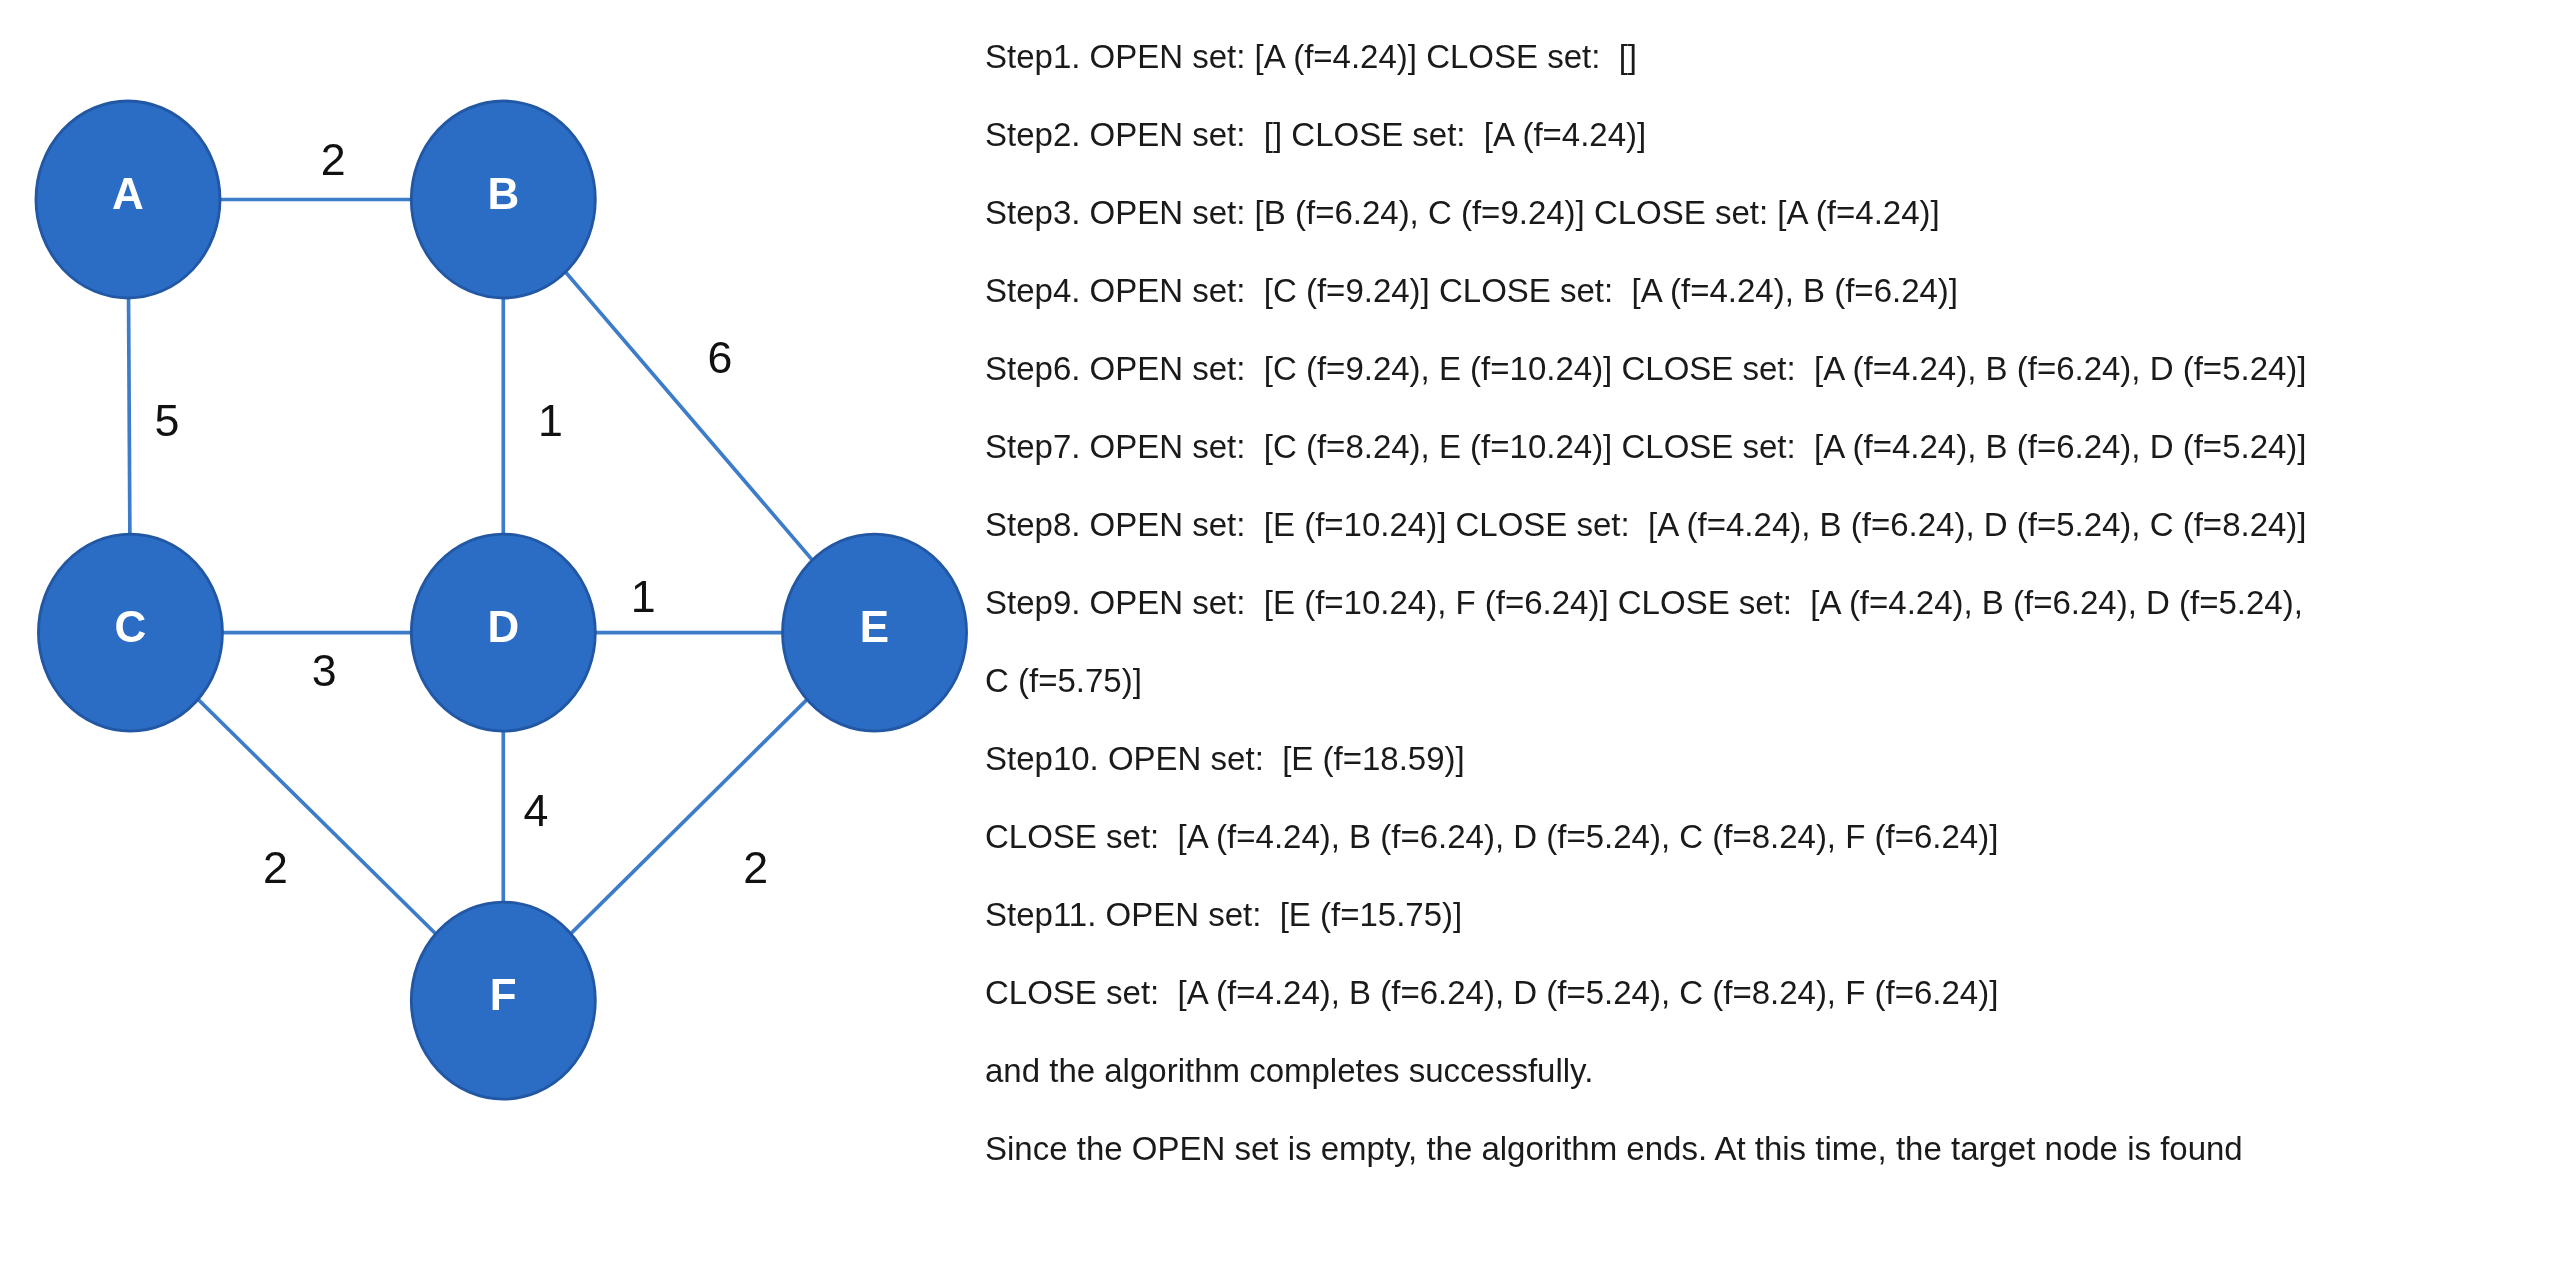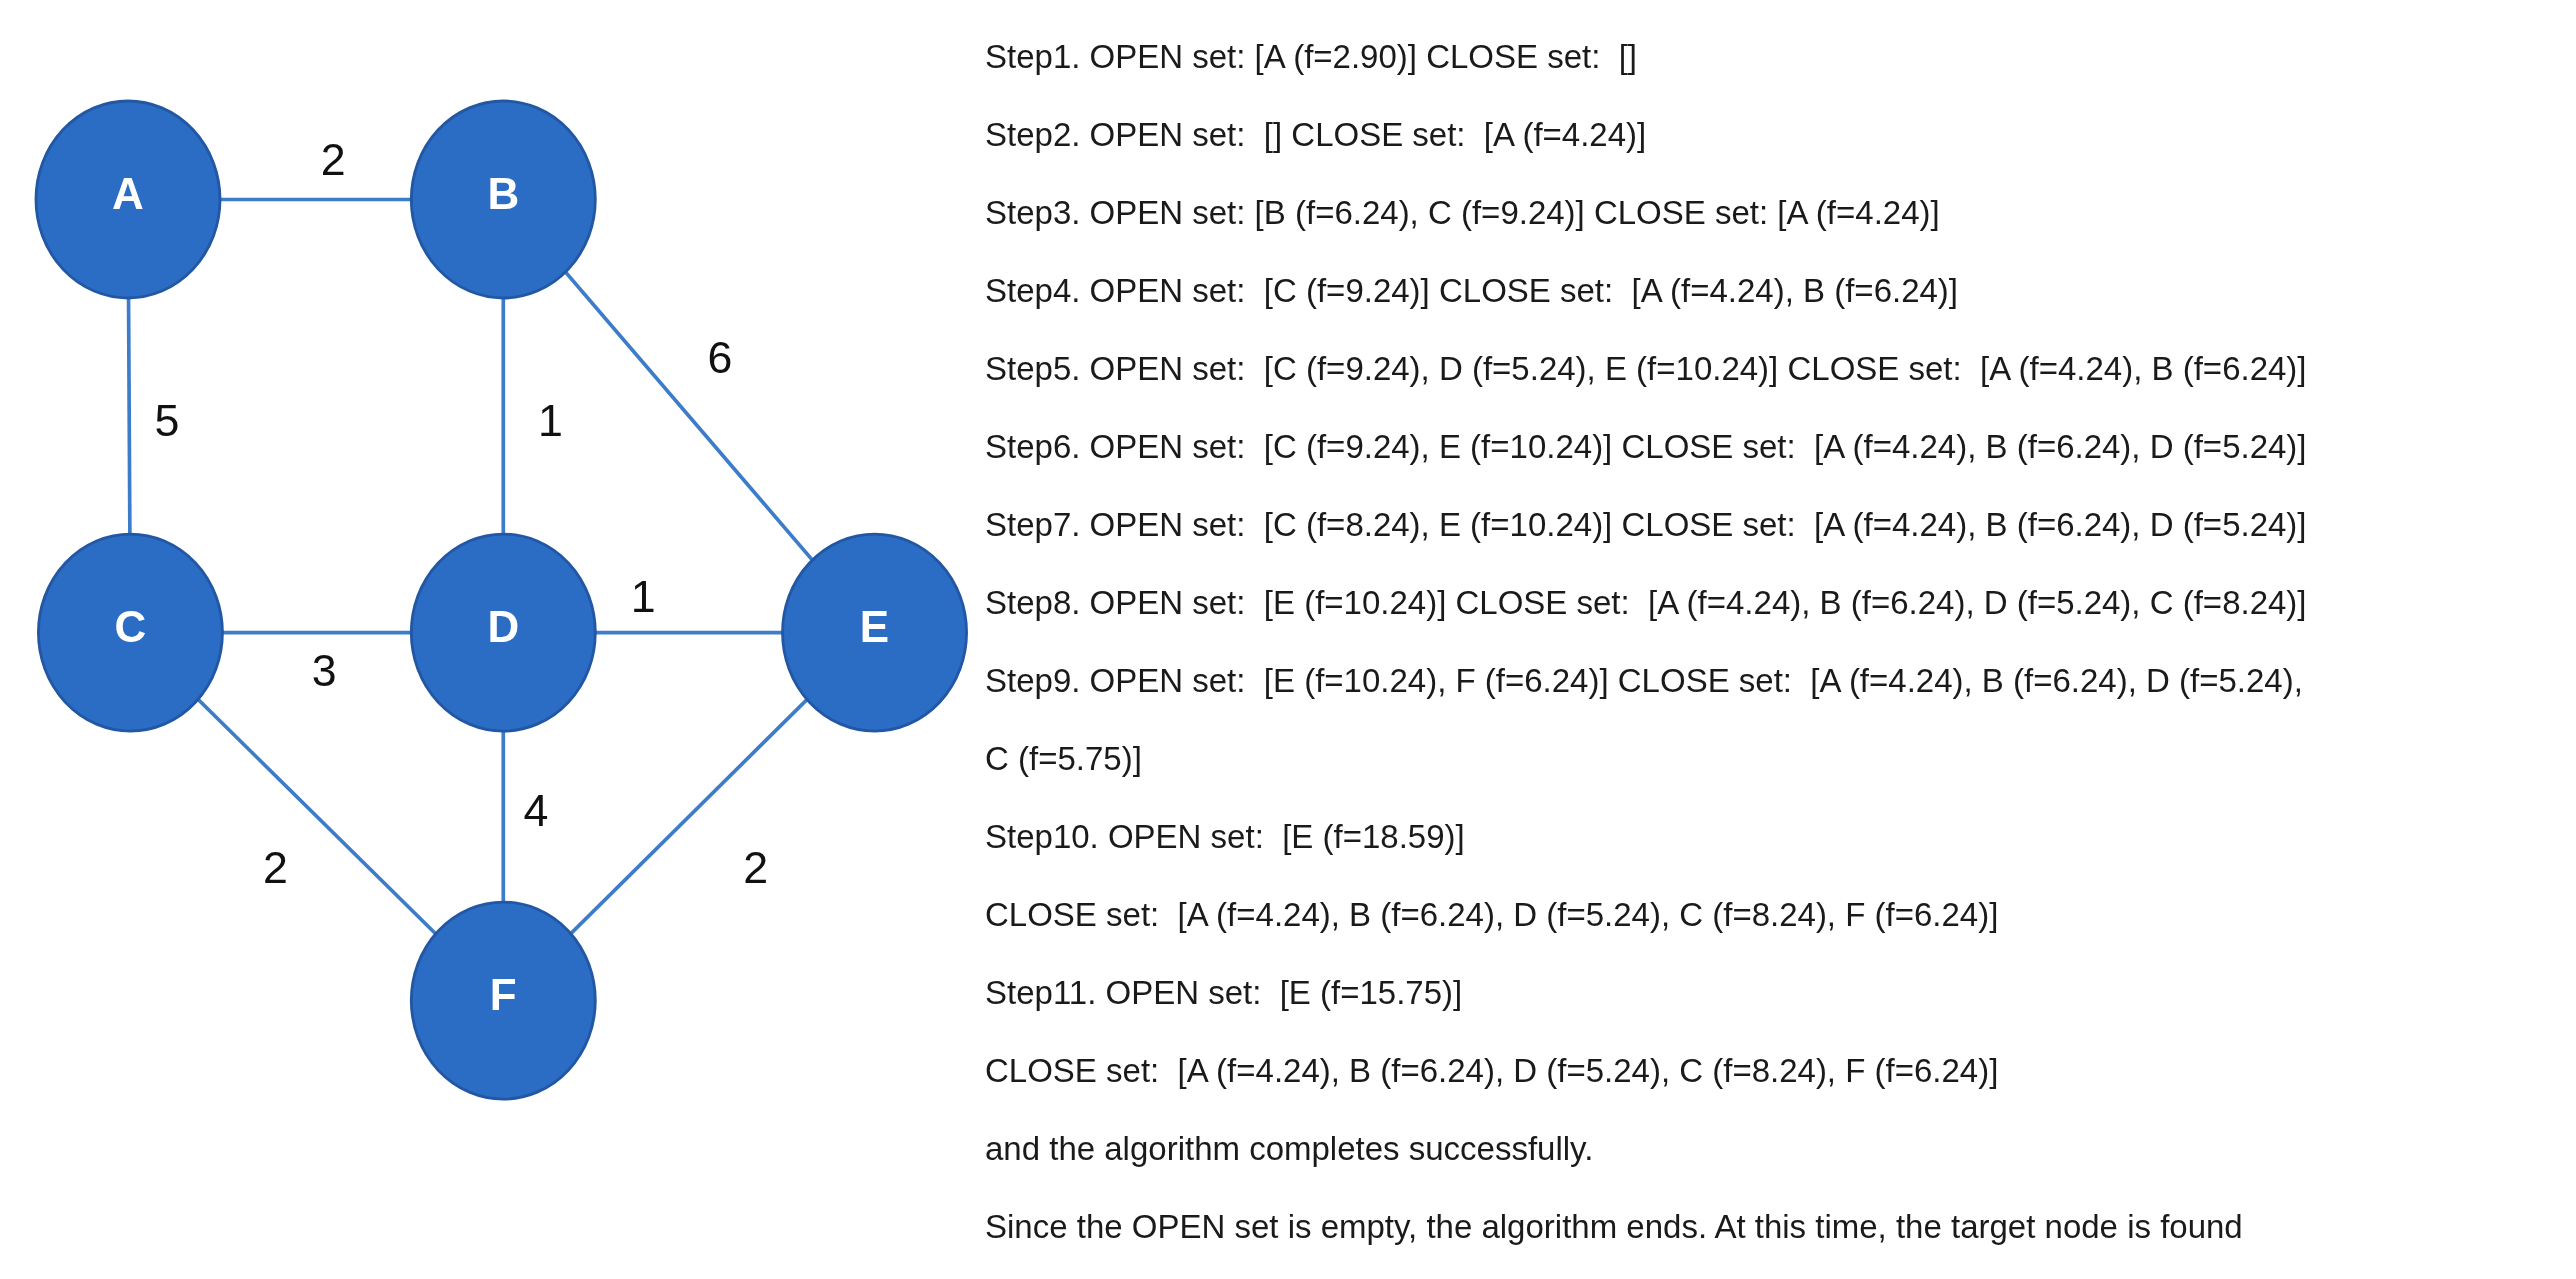--- a/index.html
+++ b/index.html
@@ -73,25 +73,24 @@
         <text x="676" y="535" fill="#111111" class="weight-label">1</text>
         <text x="884" y="458" fill="#111111" class="weight-label">6</text>
         <text x="398" y="843" fill="#111111" class="weight-label">3</text>
         <text x="790" y="752" fill="#111111" class="weight-label">1</text>
         <text x="658" y="1014" fill="#111111" class="weight-label">4</text>
         <text x="338" y="1084" fill="#111111" class="weight-label">2</text>
         <text x="928" y="1084" fill="#111111" class="weight-label">2</text>
       </svg>
   </div>
   <div id="steps-panel">
-      <div class="step-line">Step1. OPEN set: [A (f=2.90)] CLOSE set:  []</div>
+      <div class="step-line">Step1. OPEN set: [A (f=4.24)] CLOSE set:  []</div>
       <div class="step-line">Step2. OPEN set:  [] CLOSE set:  [A (f=4.24)]</div>
       <div class="step-line">Step3. OPEN set: [B (f=6.24), C (f=9.24)] CLOSE set: [A (f=4.24)]</div>
       <div class="step-line">Step4. OPEN set:  [C (f=9.24)] CLOSE set:  [A (f=4.24), B (f=6.24)]</div>
-      <div class="step-line">Step5. OPEN set:  [C (f=9.24), D (f=5.24), E (f=10.24)] CLOSE set:  [A (f=4.24), B (f=6.24)]</div>
       <div class="step-line">Step6. OPEN set:  [C (f=9.24), E (f=10.24)] CLOSE set:  [A (f=4.24), B (f=6.24), D (f=5.24)]</div>
       <div class="step-line">Step7. OPEN set:  [C (f=8.24), E (f=10.24)] CLOSE set:  [A (f=4.24), B (f=6.24), D (f=5.24)]</div>
       <div class="step-line">Step8. OPEN set:  [E (f=10.24)] CLOSE set:  [A (f=4.24), B (f=6.24), D (f=5.24), C (f=8.24)]</div>
       <div class="step-line">Step9. OPEN set:  [E (f=10.24), F (f=6.24)] CLOSE set:  [A (f=4.24), B (f=6.24), D (f=5.24),</div>
       <div class="step-line">C (f=5.75)]</div>
       <div class="step-line">Step10. OPEN set:  [E (f=18.59)]</div>
       <div class="step-line">CLOSE set:  [A (f=4.24), B (f=6.24), D (f=5.24), C (f=8.24), F (f=6.24)]</div>
       <div class="step-line">Step11. OPEN set:  [E (f=15.75)]</div>
       <div class="step-line">CLOSE set:  [A (f=4.24), B (f=6.24), D (f=5.24), C (f=8.24), F (f=6.24)]</div>
       <div class="step-line">and the algorithm completes successfully.</div>

